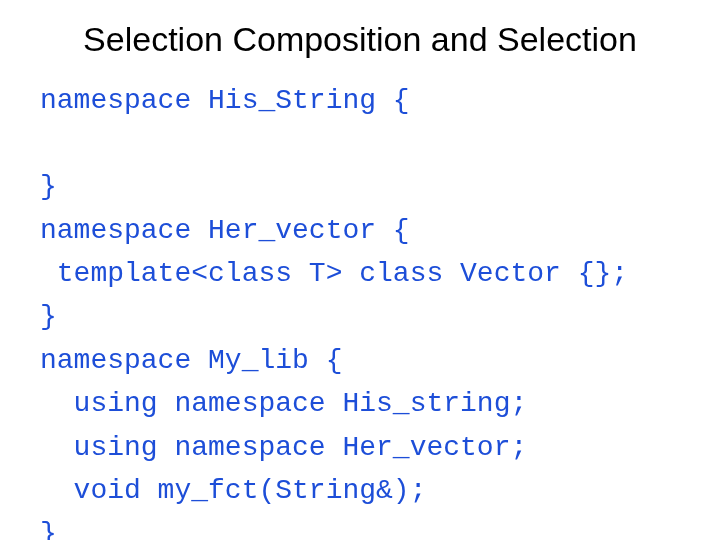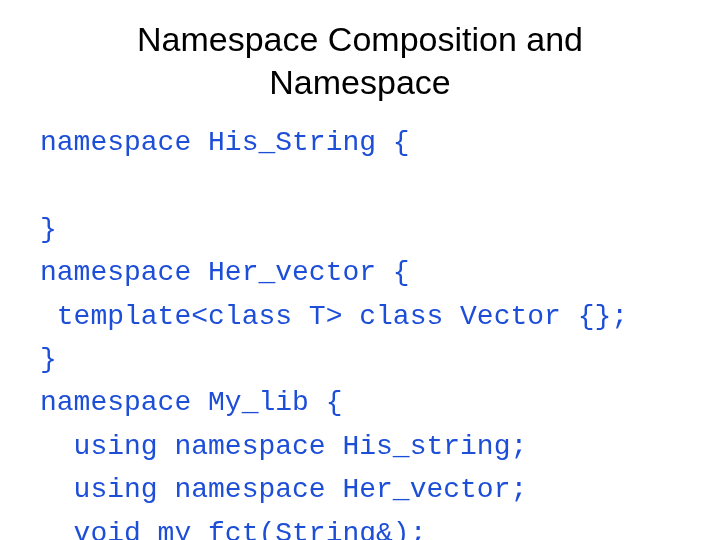--- a/index.html
+++ b/index.html
@@ -28,21 +28,21 @@
     font-family: "Courier New", Courier, monospace;
     font-size: 28px;
     line-height: 1.55;
     white-space: pre;
     color: #1d4ed8;
   }
 </style>
 </head>
 <body>
 
-<h1 class="title">Namespace Composition and Namespace</h1>
+<h1 class="title">Selection Composition and Selection</h1>
 
 <div class="code"><span>namespace His_String {</span>
 <span></span>
 <span>}</span>
 <span>namespace Her_vector {</span>
 <span> template&lt;class T&gt; class Vector {};</span>
 <span>}</span>
 <span>namespace My_lib {</span>
 <span>  using namespace His_string;</span>
 <span>  using namespace Her_vector;</span>

